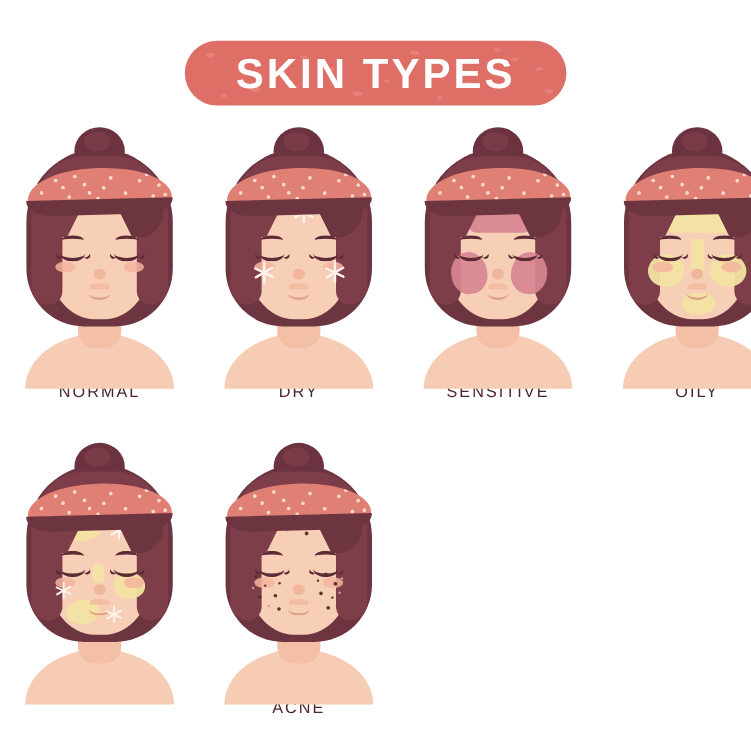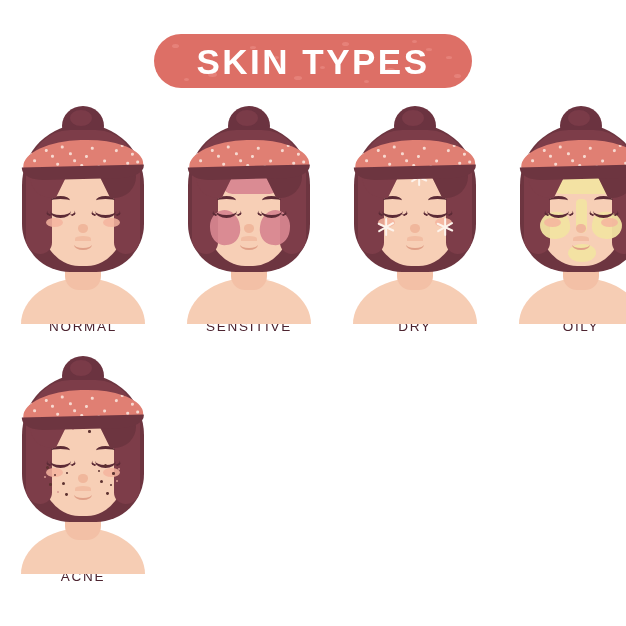--- a/index.html
+++ b/index.html
@@ -38,23 +38,23 @@
     letter-spacing:2.5px;
     line-height:1;
     z-index:2;
     white-space:nowrap;
   }
 
   
   .grid{
     position:absolute;left:0;top:100px;width:626px;
     display:grid;
-    grid-template-columns:repeat(5,1fr);
+    grid-template-columns:repeat(4,1fr);
     grid-template-rows:repeat(2,250px);
-    row-gap:0;
+    row-gap:13px;
   }
   .cell{
     position:relative;
     display:flex;flex-direction:column;align-items:center;
   }
   .figure{
     position:relative;
     width:166px;height:215px;
   }
   .cell-label{
@@ -361,37 +361,51 @@
           <div class="neck-shadow"></div>
           <div class="hair-back"></div>
           <div class="bun"></div>
           <div class="bun-hi"></div>
           <div class="hair-crown"></div>
           <div class="ear l"></div>
           <div class="ear r"></div>
           <div class="face"></div>
           <div class="side-hair l"></div>
           <div class="side-hair r"></div>
-          <div class="fig-layer">
-            <div class="patch sens forehead"></div>
-            <div class="patch sens cheekL"></div>
-            <div class="patch sens cheekR"></div>
-          </div>
+          <div class="fig-layer"></div>
           <div class="brow l"></div>
           <div class="brow r"></div>
           <div class="eye l"></div>
           <div class="eye r"></div>
           <div class="lash l1"></div>
           <div class="lash l2"></div>
           <div class="lash r1"></div>
           <div class="lash r2"></div>
+          <div class="blush l"></div>
+          <div class="blush r"></div>
           <div class="lip-top"></div>
           <div class="nose"></div>
           <div class="mouth"></div>
-          <div class="fig-layer"></div>
+          <div class="fig-layer">
+            <div class="flake" style="left: 78px; top: 68px; transform: scale(1);">
+              <i></i>
+              <i></i>
+              <i></i>
+            </div>
+            <div class="flake" style="left: 45px; top: 118px; transform: scale(1);">
+              <i></i>
+              <i></i>
+              <i></i>
+            </div>
+            <div class="flake" style="left: 104px; top: 118px; transform: scale(1);">
+              <i></i>
+              <i></i>
+              <i></i>
+            </div>
+          </div>
           <div class="fringe">
             <div class="sw l"></div>
             <div class="sw r dark"></div>
           </div>
           <div class="band">
             <span class="dot" style="left: 10px; top: 18px;"></span>
             <span class="dot" style="left: 22px; top: 8px;"></span>
             <span class="dot" style="left: 33px; top: 22px;"></span>
             <span class="dot" style="left: 46px; top: 12px;"></span>
             <span class="dot" style="left: 57px; top: 24px;"></span>
@@ -406,67 +420,53 @@
             <span class="dot" style="left: 108px; top: 14px;"></span>
             <span class="dot" style="left: 28px; top: 14px;"></span>
             <span class="dot" style="left: 50px; top: 19px;"></span>
             <span class="dot" style="left: 74px; top: 26px;"></span>
             <span class="dot" style="left: 98px; top: 5px;"></span>
             <span class="dot" style="left: 6px; top: 10px;"></span>
             <span class="dot" style="left: 113px; top: 22px;"></span>
           </div>
           <div class="band-edge"></div>
         </div>
-        <div class="cell-label u">SENSITIVE</div>
+        <div class="cell-label u">DRY</div>
       </div>
       <div class="cell">
         <div class="figure">
           <div class="shoulders"></div>
           <div class="neck"></div>
           <div class="neck-shadow"></div>
           <div class="hair-back"></div>
           <div class="bun"></div>
           <div class="bun-hi"></div>
           <div class="hair-crown"></div>
           <div class="ear l"></div>
           <div class="ear r"></div>
           <div class="face"></div>
           <div class="side-hair l"></div>
           <div class="side-hair r"></div>
-          <div class="fig-layer"></div>
+          <div class="fig-layer">
+            <div class="patch sens forehead"></div>
+            <div class="patch sens cheekL"></div>
+            <div class="patch sens cheekR"></div>
+          </div>
           <div class="brow l"></div>
           <div class="brow r"></div>
           <div class="eye l"></div>
           <div class="eye r"></div>
           <div class="lash l1"></div>
           <div class="lash l2"></div>
           <div class="lash r1"></div>
           <div class="lash r2"></div>
-          <div class="blush l"></div>
-          <div class="blush r"></div>
           <div class="lip-top"></div>
           <div class="nose"></div>
           <div class="mouth"></div>
-          <div class="fig-layer">
-            <div class="flake" style="left: 78px; top: 68px; transform: scale(1);">
-              <i></i>
-              <i></i>
-              <i></i>
-            </div>
-            <div class="flake" style="left: 45px; top: 118px; transform: scale(1);">
-              <i></i>
-              <i></i>
-              <i></i>
-            </div>
-            <div class="flake" style="left: 104px; top: 118px; transform: scale(1);">
-              <i></i>
-              <i></i>
-              <i></i>
-            </div>
-          </div>
+          <div class="fig-layer"></div>
           <div class="fringe">
             <div class="sw l"></div>
             <div class="sw r dark"></div>
           </div>
           <div class="band">
             <span class="dot" style="left: 10px; top: 18px;"></span>
             <span class="dot" style="left: 22px; top: 8px;"></span>
             <span class="dot" style="left: 33px; top: 22px;"></span>
             <span class="dot" style="left: 46px; top: 12px;"></span>
             <span class="dot" style="left: 57px; top: 24px;"></span>
@@ -481,21 +481,21 @@
             <span class="dot" style="left: 108px; top: 14px;"></span>
             <span class="dot" style="left: 28px; top: 14px;"></span>
             <span class="dot" style="left: 50px; top: 19px;"></span>
             <span class="dot" style="left: 74px; top: 26px;"></span>
             <span class="dot" style="left: 98px; top: 5px;"></span>
             <span class="dot" style="left: 6px; top: 10px;"></span>
             <span class="dot" style="left: 113px; top: 22px;"></span>
           </div>
           <div class="band-edge"></div>
         </div>
-        <div class="cell-label u">DRY</div>
+        <div class="cell-label u">SENSITIVE</div>
       </div>
       <div class="cell">
         <div class="figure">
           <div class="shoulders"></div>
           <div class="neck"></div>
           <div class="neck-shadow"></div>
           <div class="hair-back"></div>
           <div class="bun"></div>
           <div class="bun-hi"></div>
           <div class="hair-crown"></div>

